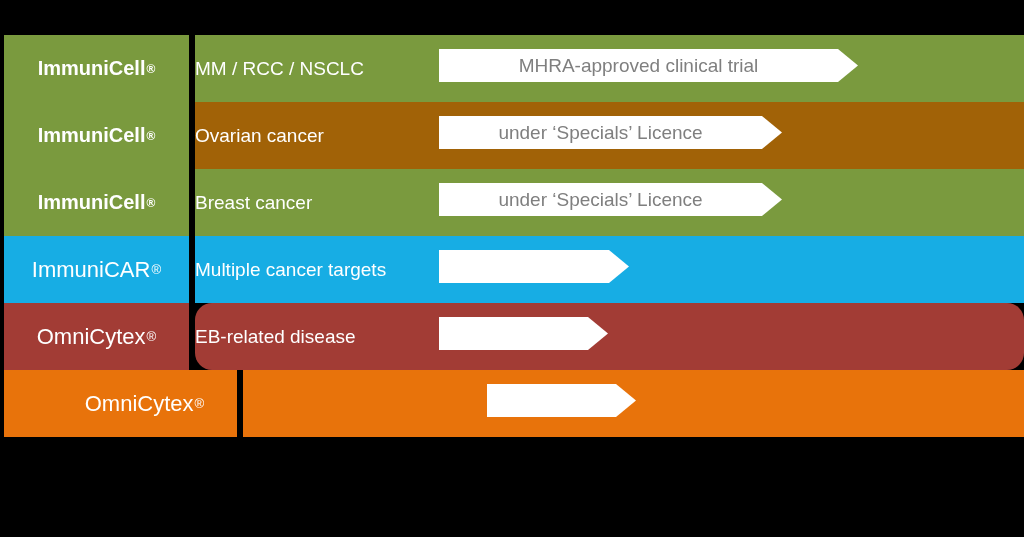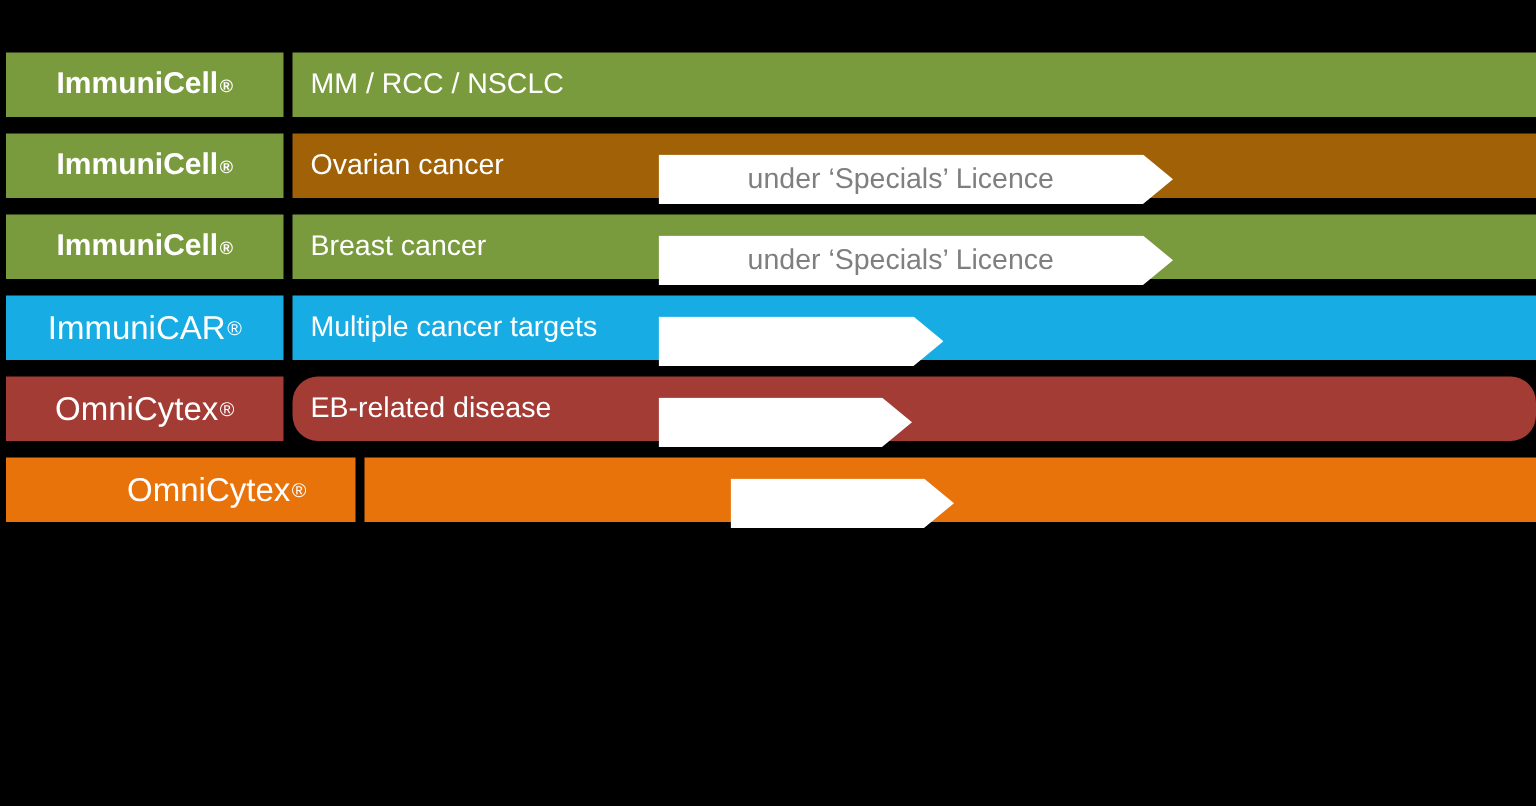--- a/index.html
+++ b/index.html
@@ -16,39 +16,39 @@
     overflow: hidden;
   }
   #pipeline {
     position: absolute;
     left: 4px;
     top: 35px;
     width: 1020px;
   }
   .row {
     display: flex;
-    height: 43px;
-    margin-bottom: 11px;
+    height: 67px;
+    margin-bottom: 0;
   }
   .cell-product {
     width: 185px;
     display: flex;
     align-items: center;
     justify-content: center;
     color: #ffffff;
     font-size: 22px;
     white-space: nowrap;
   }
   .cell-content {
     flex: 1;
     margin-left: 6px;
     position: relative;
     display: flex;
     align-items: center;
-    padding-left: 12px;
+    padding-left: 0;
     color: #ffffff;
     font-size: 19px;
     white-space: nowrap;
   }
   .reg {
     font-size: 60%;
     vertical-align: super;
     line-height: 0;
     margin-left: 1px;
   }
@@ -79,20 +79,23 @@
 <div id="canvas">
   <div id="pipeline">
 
     <div class="row">
       <div class="cell-product" style="background-color: rgb(122, 154, 62); font-weight: 700; font-size: 20px;">
         <span>ImmuniCell</span>
           <span class="reg">®</span>
       </div>
       <div class="cell-content" style="background-color: rgb(122, 154, 62);">
         <span>MM / RCC / NSCLC</span>
+        <div class="arrow" style="width: 419px;">
+          <span class="arrow-label">MHRA-approved clinical trial</span>
+        </div>
       </div>
     </div>
 
     <div class="row">
       <div class="cell-product" style="background-color: rgb(122, 154, 62); font-weight: 700; font-size: 20px;">
         <span>ImmuniCell</span>
           <span class="reg">®</span>
       </div>
       <div class="cell-content" style="background-color: #a16207;">
         <span>Ovarian cancer</span>

